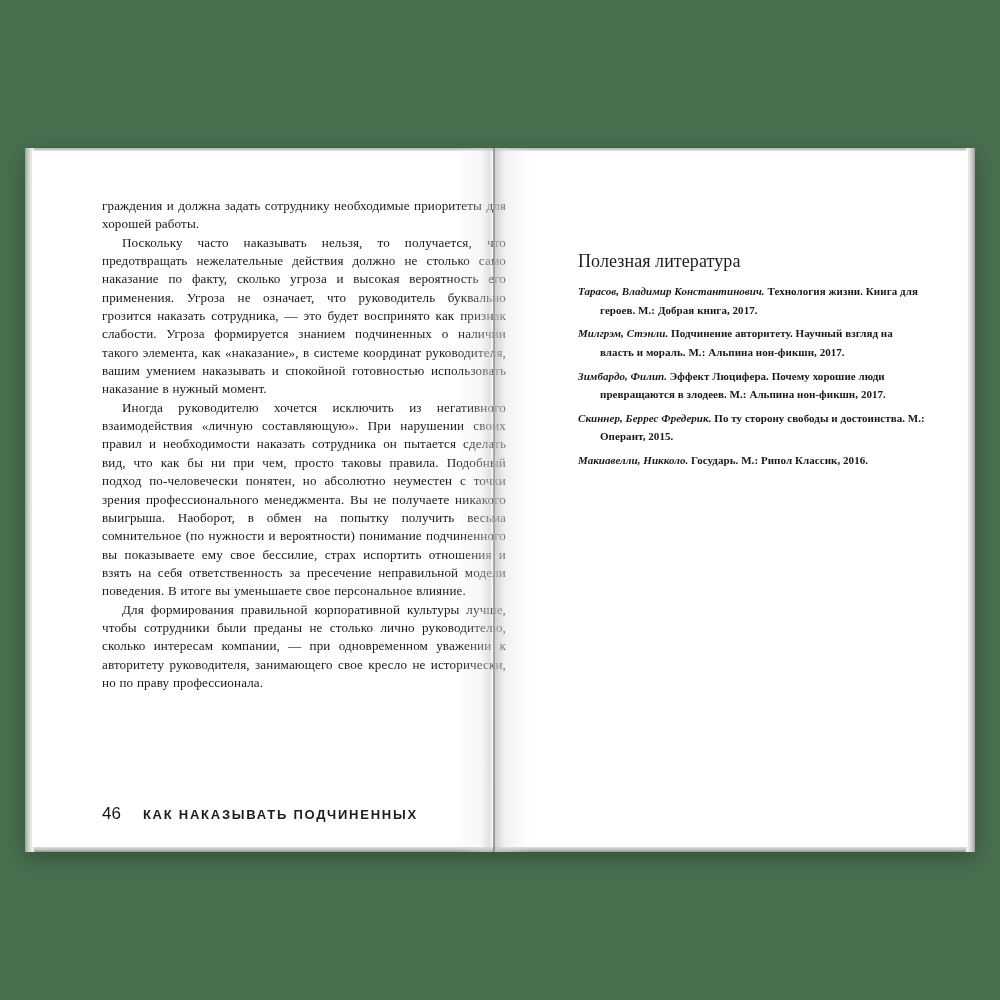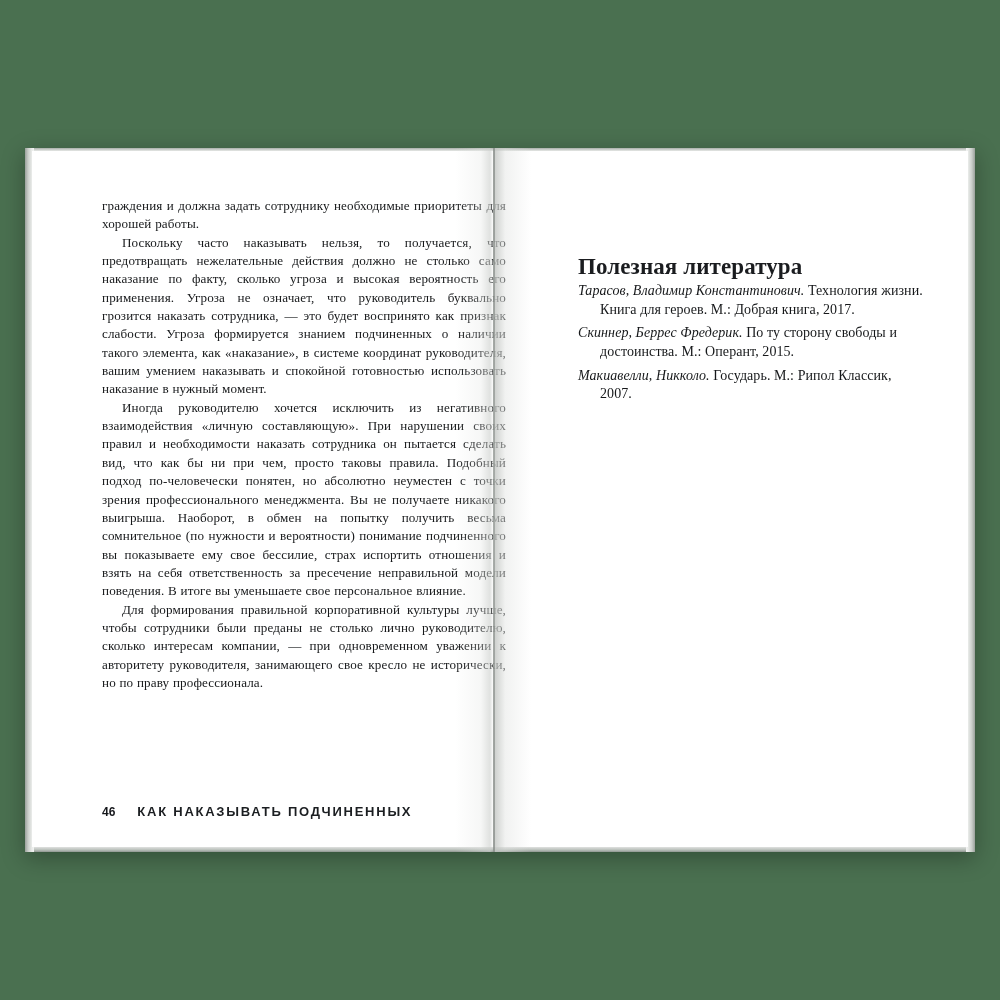--- a/index.html
+++ b/index.html
@@ -117,61 +117,62 @@
   
   #foot {
     position: absolute;
     left: 70px;
     top: 653px;
     display: flex;
     align-items: baseline;
     font-family: "Liberation Sans", "DejaVu Sans", sans-serif;
   }
   #foot .folio {
-    font-size: 12px;
-    font-weight: bold;
+    font-size: 17px;
+    font-weight: normal;
     color: #14161a;
     margin-right: 22px;
   }
   #foot .runhead {
     font-size: 13px;
     font-weight: bold;
     color: #1b1e21;
     letter-spacing: 0.135em;
     text-transform: uppercase;
   }
 
   
   #biblio-head {
     position: absolute;
     left: 79px;
     top: 88px;
-    font-size: 23px;
-    font-weight: bold;
+    font-size: 18px;
+    font-weight: normal;
     color: #1a1c1f;
     letter-spacing: 0.004em;
     white-space: nowrap;
   }
   #biblio-list {
     position: absolute;
     left: 79px;
     top: 131px;
     width: 348px;
     list-style: none;
     margin: 0;
     padding: 0;
   }
   #biblio-list li {
-    font-size: 14px;
+    font-size: 11px;
     line-height: 18.6px;
     color: #16181a;
     padding-left: 22px;
     text-indent: -22px;
     margin-bottom: 5.1px;
     letter-spacing: 0.005em;
+    font-weight: bold;
   }
   #biblio-list li .au {
     font-style: italic;
   }
 </style>
 </head>
 <body style="background: rgb(74, 112, 80);">
 
 <div id="spread">
 
@@ -197,22 +198,24 @@
     </div>
 
   </div>
 
   <div class="page" id="page-right">
 
     <h1 id="biblio-head">Полезная литература</h1>
 
     <ul id="biblio-list">
         <li><span class="au">Тарасов, Владимир Константинович.</span><span> Технология жизни. Книга для героев. М.: Добрая книга, 2017.</span></li>
+        <li><span class="au">Милгрэм, Стэнли.</span><span> Подчинение авторитету. Научный взгляд на власть и мораль. М.: Альпина нон-фикшн, 2017.</span></li>
+        <li><span class="au">Зимбардо, Филип.</span><span> Эффект Люцифера. Почему хорошие люди превращаются в злодеев. М.: Альпина нон-фикшн, 2017.</span></li>
         <li><span class="au">Скиннер, Беррес Фредерик.</span><span> По ту сторону свободы и достоинства. М.: Оперант, 2015.</span></li>
-        <li><span class="au">Макиавелли, Никколо.</span><span> Государь. М.: Рипол Классик, 2007.</span></li>
+        <li><span class="au">Макиавелли, Никколо.</span><span> Государь. М.: Рипол Классик, 2016.</span></li>
       </ul>
 
   </div>
 
   <div id="gutter"></div>
   <div id="spine-line"></div>
 
 </div>
 
 </body></html>

